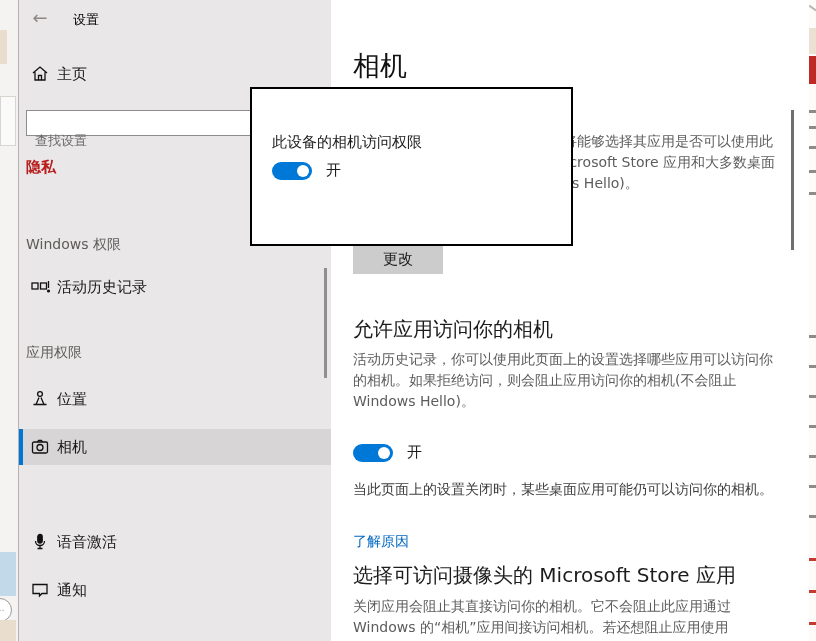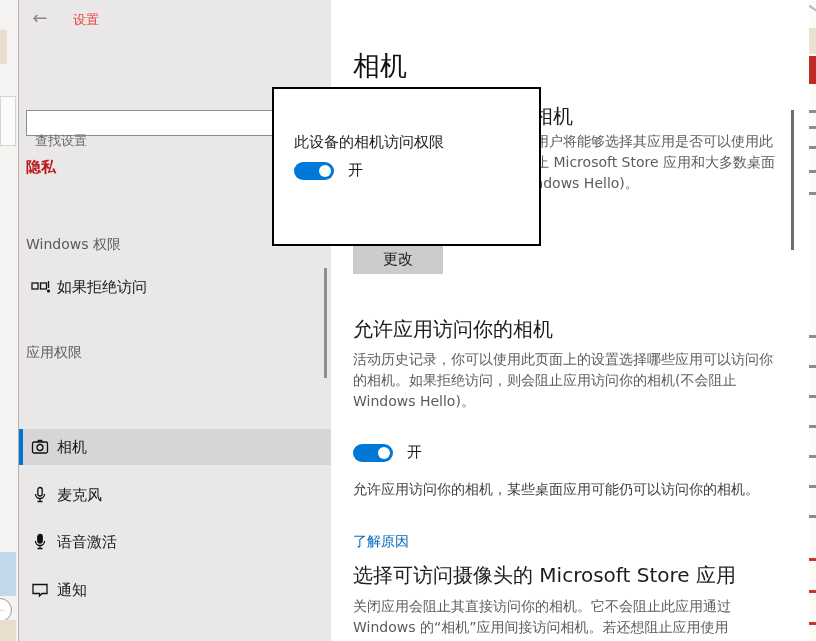--- a/index.html
+++ b/index.html
@@ -18,21 +18,21 @@
   .edge-right .tan{position:absolute;left:0;top:28px;width:8px;height:26px;background:#eae1d2;}
   .edge-right .red{position:absolute;left:0;top:56px;width:8px;height:28px;background:#bf2b24;}
   .edge-right .frag{position:absolute;left:0;width:8px;height:3px;background:#8f8a86;}
   .edge-right .fragr{position:absolute;left:0;width:8px;height:3px;background:#c43a31;}
   
   #win{position:absolute;left:18px;top:0;width:790px;height:641px;background:#ffffff;
     border-left:1px solid #b5b1ad;border-right:1px solid #b5b1ad;box-sizing:border-box;}
   #sidebar{position:absolute;left:0;top:0;width:312px;height:641px;background:#e9e7e7;}
   .back{position:absolute;left:8px;top:6px;width:26px;height:24px;color:#8b8885;font-size:18px;
     line-height:24px;text-align:center;cursor:pointer;}
-  .wtitle{position:absolute;left:54px;top:11px;font-size:13px;color:#ef4444;}
+  .wtitle{position:absolute;left:54px;top:11px;font-size:13px;color:#000000;}
   .caption-btns{position:absolute;right:0;top:0;height:36px;display:flex;}
   .cap{width:45px;height:36px;display:flex;align-items:center;justify-content:center;}
   .glyph-min{width:11px;border-top:1px solid #5a5a5a;}
   .glyph-max{width:9px;height:9px;border:1px solid #5a5a5a;}
   .glyph-close{font-size:13px;color:#5a5a5a;line-height:1;}
   
   .navrow{position:absolute;left:0;width:312px;height:36px;cursor:pointer;}
   .navrow .nicon{position:absolute;left:11px;top:8px;width:20px;height:20px;}
   .navrow .nlabel{position:absolute;left:38px;top:9px;font-size:15px;color:#191919;}
   .navrow.selected{background:#d7d5d5;}
@@ -54,21 +54,21 @@
   .btn-change{position:absolute;left:22px;top:245px;width:90px;height:29px;background:#cccccc;
     border:none;font-size:15px;color:#1a1a1a;font-family:inherit;cursor:pointer;text-align:center;}
   .toggle-row{position:absolute;display:flex;align-items:center;gap:14px;}
   .toggle{position:relative;width:40px;height:18px;border-radius:9px;background:#0078d7;cursor:pointer;}
   .toggle .knob{position:absolute;right:3px;top:3px;width:12px;height:12px;border-radius:50%;background:#fff;}
   .toggle-label{font-size:15px;color:#1c1c1c;}
   .note{position:absolute;left:22px;top:479px;width:440px;font-size:14px;line-height:21px;color:#3e3e3e;}
   .link{position:absolute;left:22px;top:501px;font-size:14px;color:#0067c0;cursor:pointer;margin-top:32px;}
   .main-scroll{position:absolute;left:460px;top:110px;width:3px;height:140px;background:#6f6f6f;}
   
-  #popup{position:absolute;left:272px;top:87px;width:269px;height:159px;background:#fff;
+  #popup{position:absolute;left:250px;top:87px;width:323px;height:159px;background:#fff;
     border:2px solid #000;box-sizing:border-box;z-index:50;}
   #popup .plabel{position:absolute;left:20px;top:44px;font-size:15px;color:#1c1c1c;}
   #popup .toggle-row{left:20px;top:72px;}
   
   #wm{position:absolute;left:616px;top:566px;z-index:60;pointer-events:none;
     color:rgba(247,224,224,0.88);text-align:center;width:175px;}
   #wm .brand{font-size:28px;font-weight:bold;letter-spacing:1px;
     text-shadow:0 0 1px rgba(220,160,160,0.5);}
   #wm .url{font-size:12px;margin-top:-2px;}
   svg.lineicon{stroke:#111;fill:none;stroke-width:1.3;}
@@ -103,64 +103,72 @@
     <div class="frag" style="top:515px"></div>
     <div class="fragr" style="top:558px"></div>
     <div class="fragr" style="top:590px"></div>
     <div class="fragr" style="top:622px"></div>
   </div>
 
   <div id="win">
 
     <div id="sidebar">
 
+      <div class="navrow" style="top:56px">
+        <span class="nicon">
+          <svg class="lineicon" width="20" height="20" viewBox="0 0 20 20">
+            <path d="M3 9 L10 3 L17 9 M5 8.2 V16 H15 V8.2 M8.5 16 V11.5 H11.5 V16"></path>
+          </svg>
+        </span>
+        <span class="nlabel">主页</span>
+      </div>
 
       <div class="searchbox">
         <input type="text" placeholder="查找设置" style="">
       </div>
 
       <div class="sb-head" style="top:158px">隐私</div>
 
       <div class="sb-group" style="top:236px">Windows 权限</div>
 
       <div class="navrow" style="top:269px">
         <span class="nicon">
           <svg class="lineicon" width="20" height="20" viewBox="0 0 20 20">
             <rect x="2" y="6" width="6" height="6"></rect>
               <rect x="10.5" y="6" width="6" height="6"></rect>
             <line x1="18.5" y1="4" x2="18.5" y2="11"></line>
               <circle cx="18.5" cy="14" r="0.9" fill="#111"></circle>
           </svg>
         </span>
-        <span class="nlabel">如果拒绝访问</span>
+        <span class="nlabel">活动历史记录</span>
       </div>
 
       <div class="sb-group" style="top:344px">应用权限</div>
 
+      <div class="navrow" style="top:381px">
+        <span class="nicon">
+          <svg class="lineicon" width="20" height="20" viewBox="0 0 20 20">
+            <circle cx="10" cy="5" r="2.4"></circle>
+              <path d="M6 15.5 L9 8.5 M11 8.5 L14 15.5 M3.5 15.5 H16.5"></path>
+          </svg>
+        </span>
+        <span class="nlabel">位置</span>
+      </div>
 
       <div class="navrow selected" style="top:429px">
         <span class="nicon">
           <svg class="lineicon" width="20" height="20" viewBox="0 0 20 20">
             <rect x="2.5" y="5" width="15" height="11" rx="1.5"></rect>
               <circle cx="10" cy="10.5" r="3"></circle>
             <path d="M7.5 5 L8.5 3.5 H11.5 L12.5 5"></path>
           </svg>
         </span>
         <span class="nlabel">相机</span>
       </div>
 
-      <div class="navrow" style="top:477px">
-        <span class="nicon">
-          <svg class="lineicon" width="20" height="20" viewBox="0 0 20 20">
-            <rect x="7.8" y="2.5" width="4.4" height="8.5" rx="2.2"></rect>
-            <path d="M5.5 9 a4.5 4.5 0 0 0 9 0 M10 13.5 V16.5 M7.5 16.5 H12.5"></path>
-          </svg>
-        </span>
-        <span class="nlabel">麦克风</span>
-      </div>
 
       <div class="navrow" style="top:524px">
         <span class="nicon">
           <svg class="lineicon" width="20" height="20" viewBox="0 0 20 20">
             <rect x="7.8" y="2.5" width="4.4" height="8.5" rx="2.2" fill="#111"></rect>
             <path d="M5.5 9 a4.5 4.5 0 0 0 9 0 M10 13.5 V16.5 M7.5 16.5 H12.5"></path>
           </svg>
         </span>
         <span class="nlabel">语音激活</span>
       </div>
@@ -202,21 +210,21 @@
       <div class="h2" style="top:316px">允许应用访问你的相机</div>
       <div class="body" style="top:349px">活动历史记录，你可以使用此页面上的设置选择哪些应用可以访问你的相机。如果拒绝访问，则会阻止应用访问你的相机(不会阻止 Windows Hello)。</div>
 
       <div class="toggle-row" style="left:22px;top:443px">
         <div class="toggle">
           <div class="knob"></div>
         </div>
         <span class="toggle-label">开</span>
       </div>
 
-      <div class="note">允许应用访问你的相机，某些桌面应用可能仍可以访问你的相机。</div>
+      <div class="note">当此页面上的设置关闭时，某些桌面应用可能仍可以访问你的相机。</div>
       <div class="link">了解原因</div>
 
       <div class="h2" style="top:562px;width:440px">选择可访问摄像头的 Microsoft Store 应用</div>
       <div class="body" style="top:596px;width:440px">关闭应用会阻止其直接访问你的相机。它不会阻止此应用通过 Windows 的“相机”应用间接访问相机。若还想阻止应用使用 Windows</div>
 
       <div class="main-scroll"></div>
     </div>
   </div>
 
   <div id="popup">

